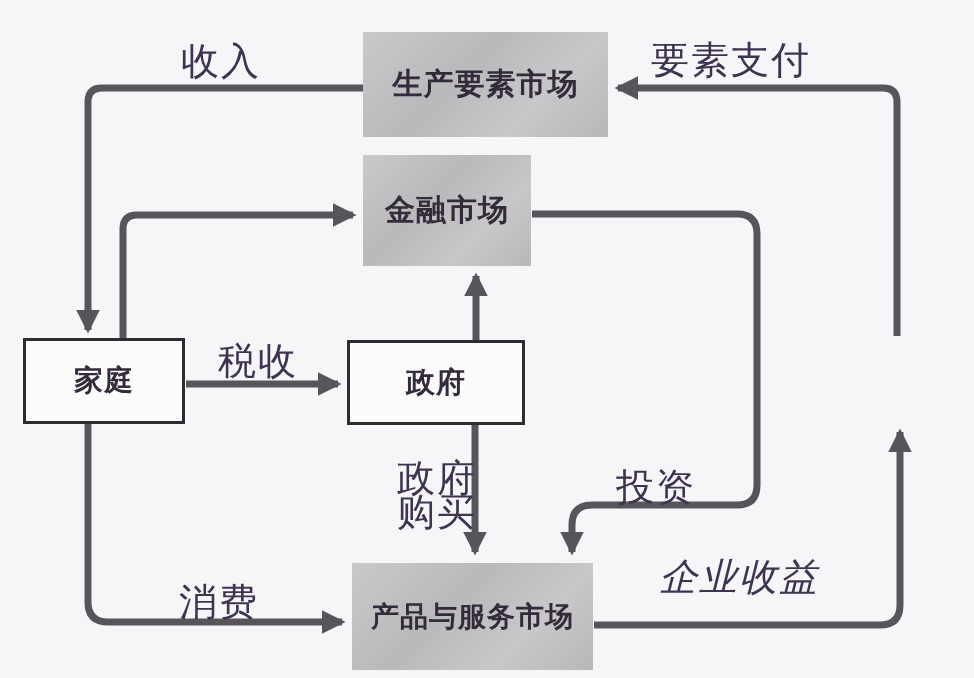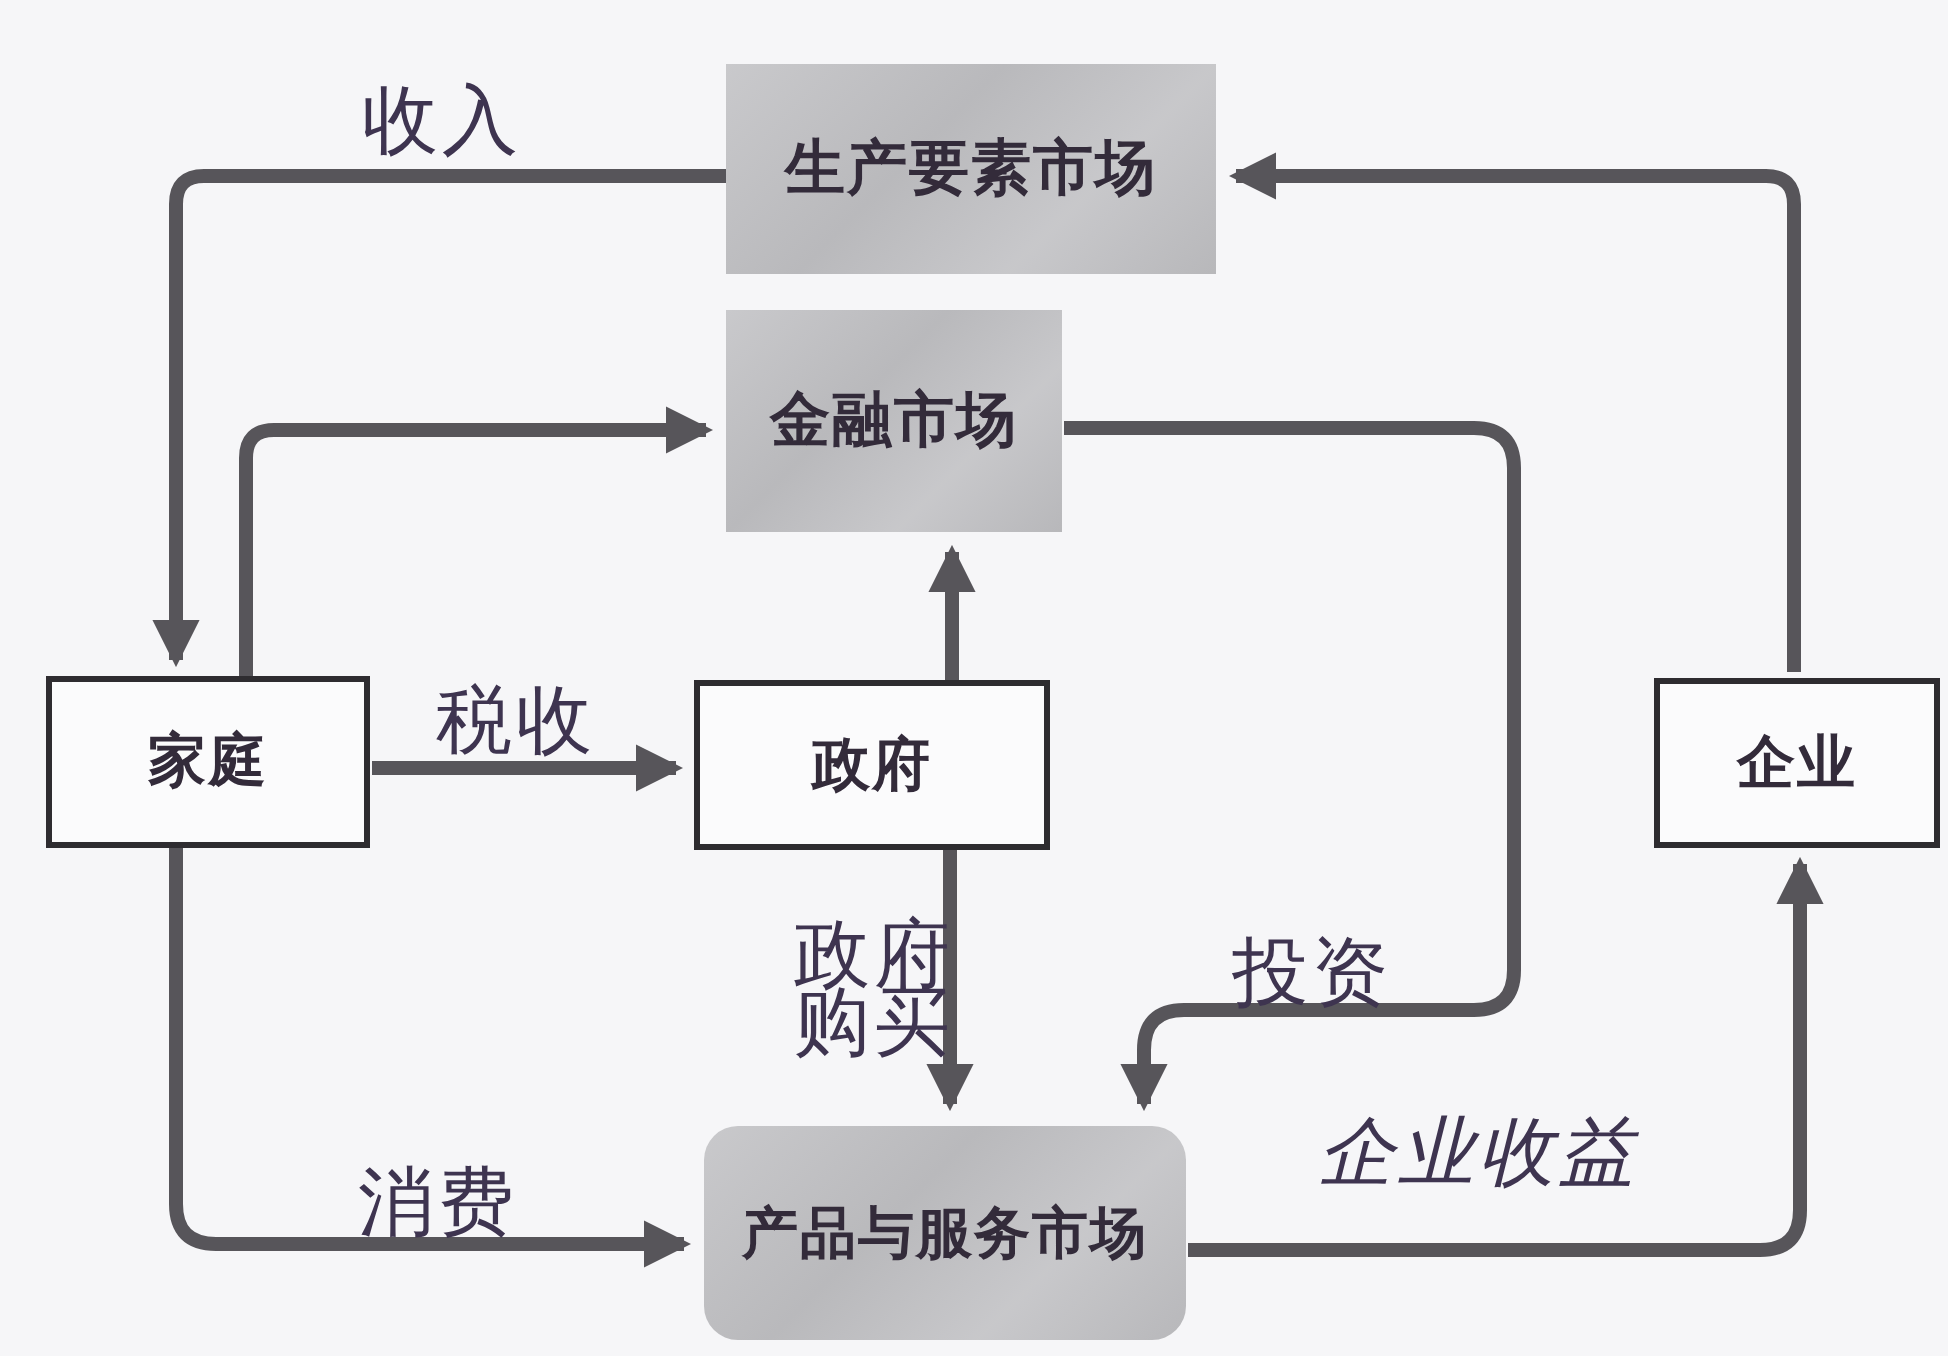--- a/index.html
+++ b/index.html
@@ -80,26 +80,26 @@
   </svg>
 
   <div class="node market" style="left:363px; top:32px; width:245px; height:105px;">生产要素市场</div>
 
   <div class="node market" style="left:363px; top:155px; width:168px; height:111px;">金融市场</div>
 
   <div class="node entity" style="left:23px; top:338px; width:162px; height:86px;">家庭</div>
 
   <div class="node entity" style="left:347px; top:340px; width:178px; height:85px;">政府</div>
 
-  <div class="node entity" style="left:827px; top:339px; width:143px; height:85px;">企业</div>
 
-  <div class="node market" style="left:352px; top:563px; width:241px; height:107px; font-size:28px;border-radius:17px;">产品与服务市场</div>
+  <div class="node market" style="left:352px; top:563px; width:241px; height:107px; font-size:28px;">产品与服务市场</div>
 
   <div class="flow-label" style="left:221px; top:44px;">收入</div>
 
+  <div class="flow-label" style="left:731px; top:43px;">要素支付</div>
 
 
 
   <div class="flow-label" style="left:258px; top:344px;text-align:right;">税收</div>
 
   <div class="flow-label" style="left:437px; top:461px;">政府
 购买</div>
 
   <div class="flow-label" style="left:656px; top:470px;">投资</div>
 

